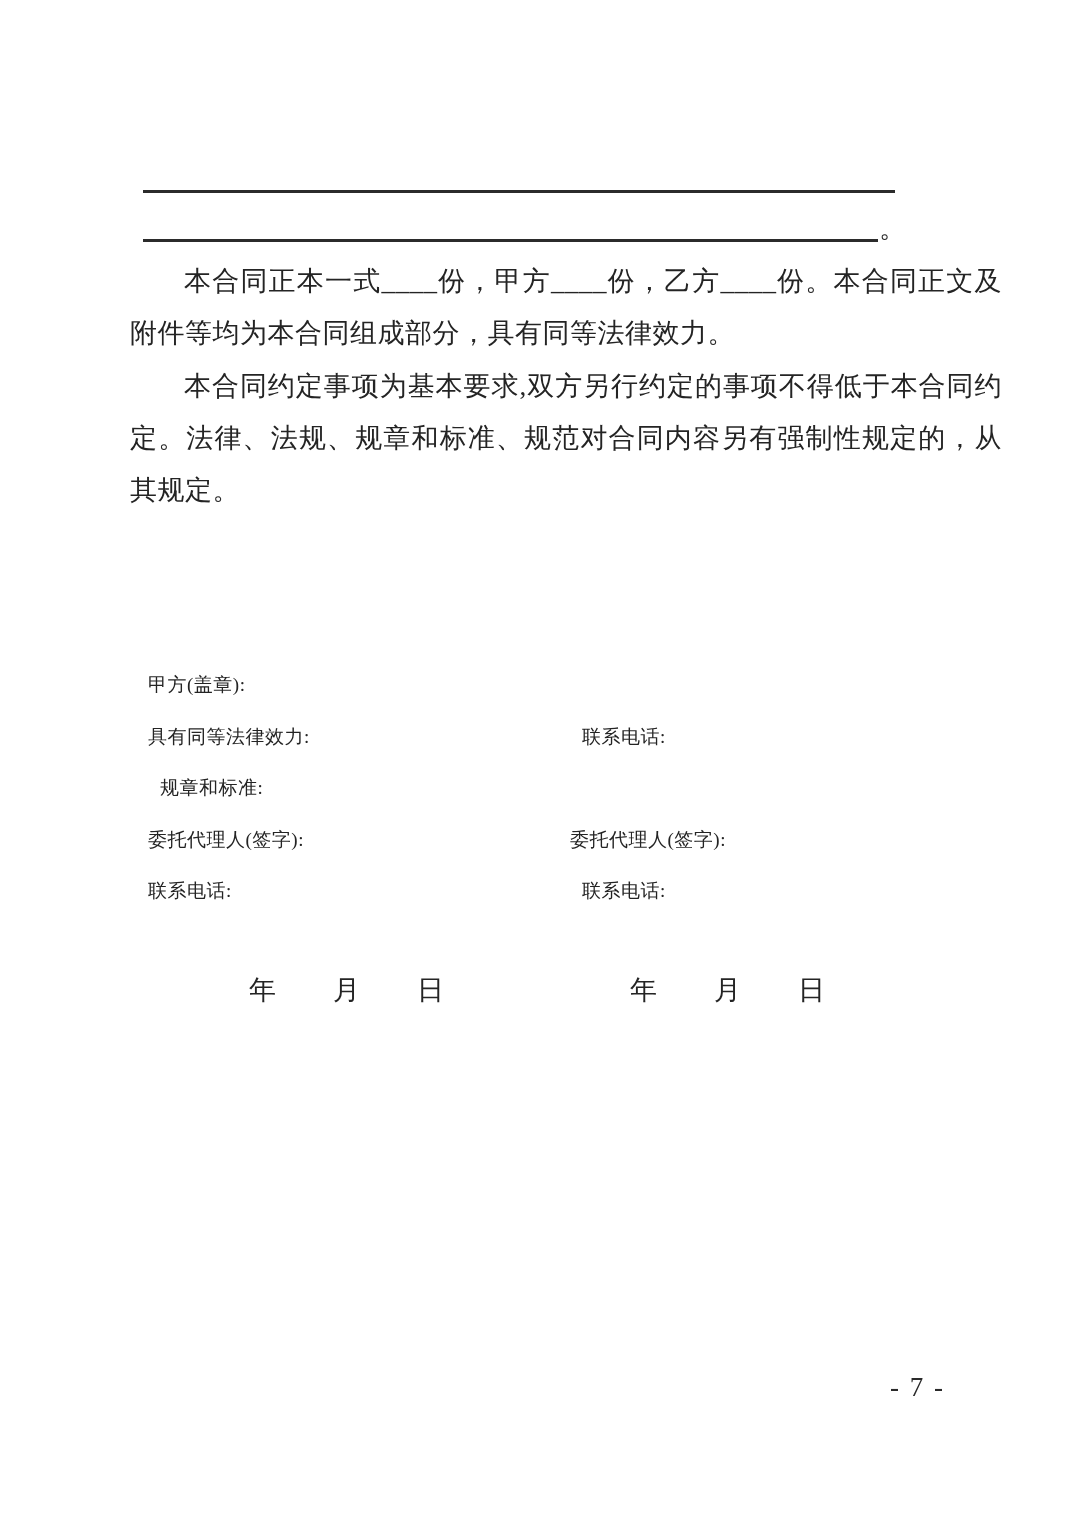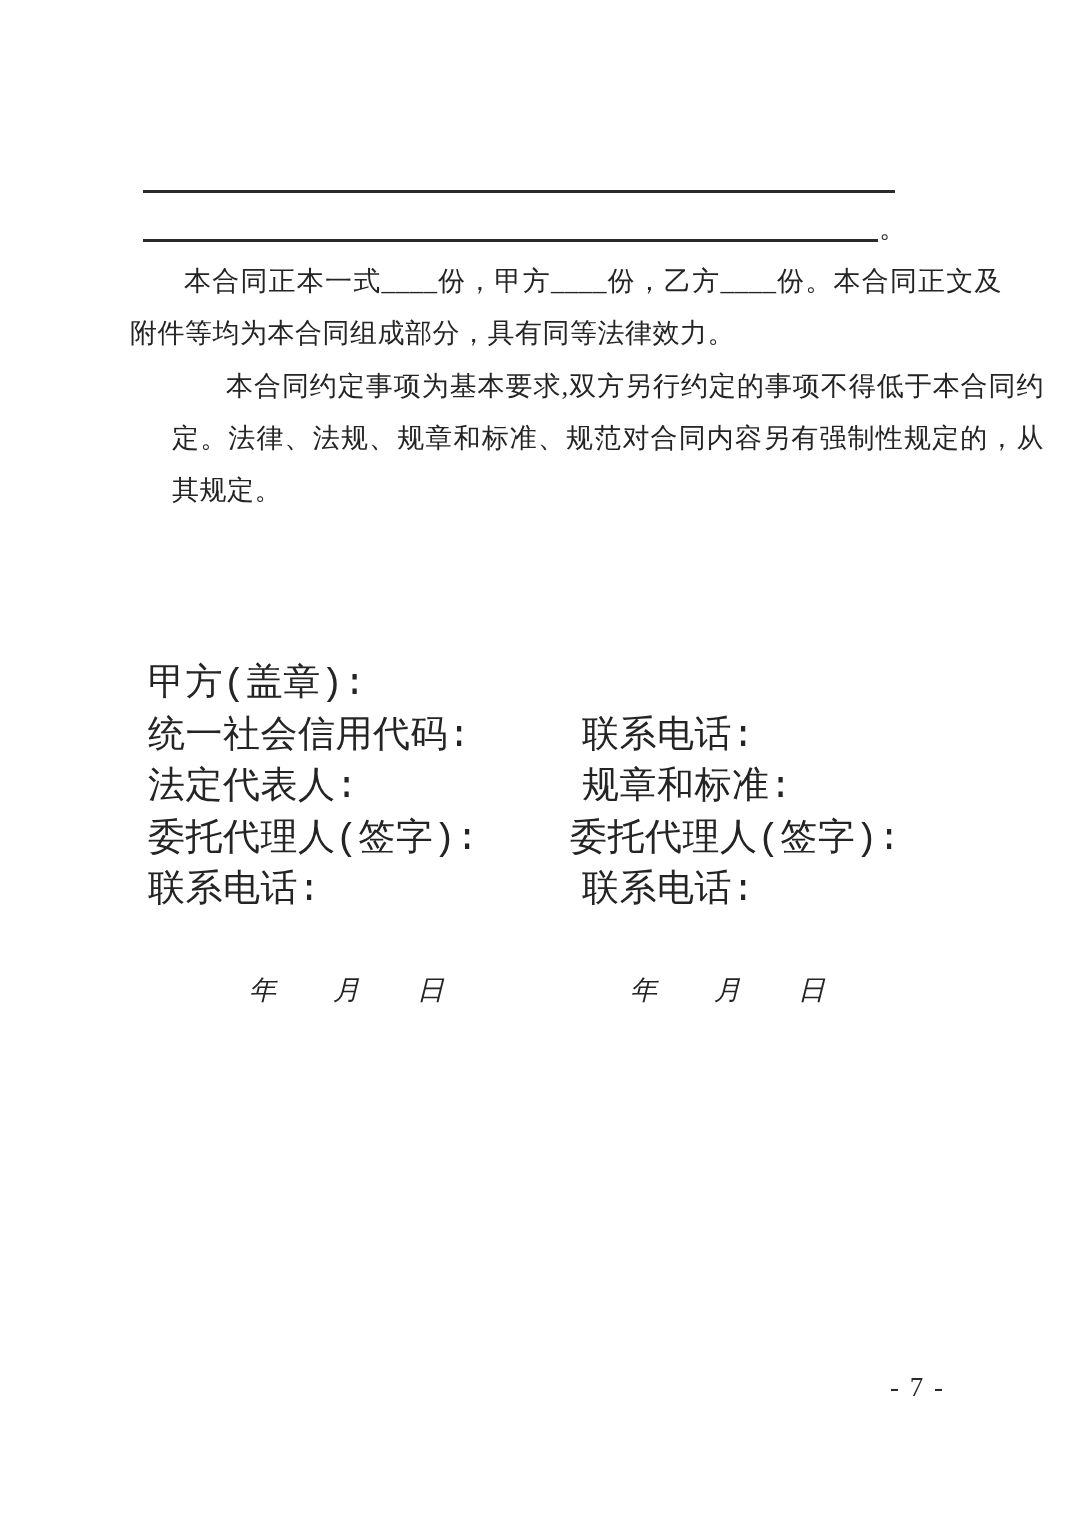--- a/index.html
+++ b/index.html
@@ -42,48 +42,46 @@
     position: absolute;
     left: 130px;
     width: 872px;
     font-size: 27px;
     line-height: 52px;
     text-indent: 2em;
     text-align: justify;
     letter-spacing: 0.5px;
   }
   .para-1 { top: 255px; }
-  .para-2 { top: 360px; margin-left: 42px; }
+  .para-2 { top: 360px; }
   
   .signature {
     position: absolute;
     left: 148px;
     top: 659px;
     width: 790px;
   }
   .sig-row {
     display: grid;
     grid-template-columns: 422px 1fr;
     height: 51.5px;
-    font-size: 37px;
+    font-size: 19px;
     line-height: 51.5px;
     letter-spacing: 0.5px;
-    font-family: Liberation Mono, monospace;
   }
   .sig-cell { white-space: nowrap; }
   .indent-sm { padding-left: 12px; }
   
   .dates {
     position: absolute;
     left: 0; top: 964px;
     width: 1080px;
     height: 52px;
     font-size: 27px;
     line-height: 52px;
-    font-style: italic;
   }
   .date-group {
     position: absolute;
     white-space: pre;
     letter-spacing: 1px;
   }
   .date-a { left: 249px; }
   .date-b { left: 630px; }
   
   .page-number {
@@ -109,25 +107,24 @@
 
   <p class="para para-1">本合同正本一式____份，甲方____份，乙方____份。本合同正文及附件等均为本合同组成部分，具有同等法律效力。</p>
 
   <p class="para para-2">本合同约定事项为基本要求,双方另行约定的事项不得低于本合同约定。法律、法规、规章和标准、规范对合同内容另有强制性规定的，从其规定。</p>
 
   <div class="signature">
     <div class="sig-row">
       <span class="sig-cell">甲方(盖章):</span>
     </div>
     <div class="sig-row">
-      <span class="sig-cell">统一社会信用代码:</span>
+      <span class="sig-cell">具有同等法律效力:</span>
       <span class="sig-cell indent-sm">联系电话:</span>
     </div>
     <div class="sig-row">
-      <span class="sig-cell">法定代表人:</span>
       <span class="sig-cell indent-sm">规章和标准:</span>
     </div>
     <div class="sig-row">
       <span class="sig-cell">委托代理人(签字):</span>
       <span class="sig-cell">委托代理人(签字):</span>
     </div>
     <div class="sig-row">
       <span class="sig-cell">联系电话:</span>
       <span class="sig-cell indent-sm">联系电话:</span>
     </div>

